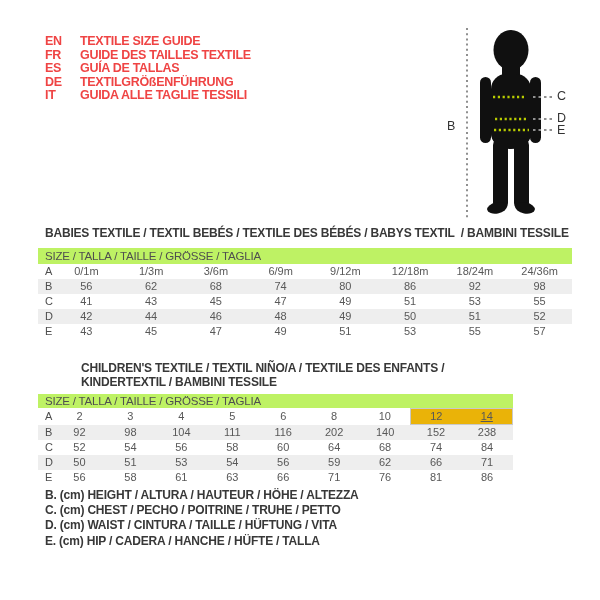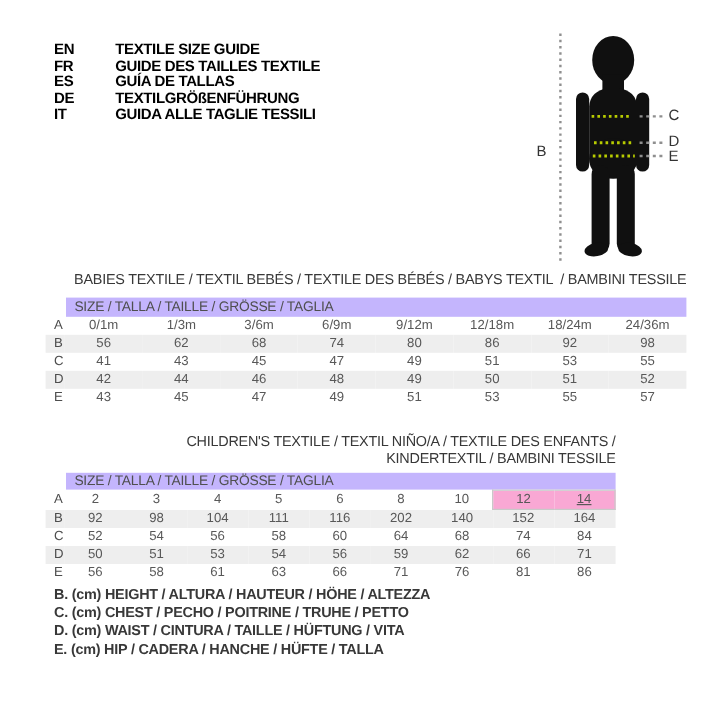--- a/index.html
+++ b/index.html
@@ -6,48 +6,48 @@
   html,body { background:#ffffff; }
   body { font-family:"Liberation Sans","DejaVu Sans",sans-serif; }
   .page {
     position:relative; width:600px; height:600px; background:#ffffff;
     overflow:hidden; color:#3a3a3a;
   }
 
   
   .lang-block { position:absolute; left:45px; top:35px; }
   .lang-row { display:flex; line-height:13.6px; font-size:12.5px; font-weight:bold;
-              letter-spacing:-0.3px; color:#000000;gap:16px; }
+              letter-spacing:-0.3px; color:#ef4444; }
   .lang-code { width:35px; flex:0 0 35px; }
 
   
   .figure { position:absolute; left:445px; top:20px; width:145px; height:207px; }
   .figure svg { position:absolute; left:0; top:0; }
   .fig-label { position:absolute; font-size:12.5px; color:#333333; line-height:13px; }
 
   
   .section { position:absolute; left:38px; }
-  .section-title { font-size:12px; font-weight:normal; letter-spacing:-0.2px;
-                   color:#383838; padding-left:7px; white-space:pre-wrap;text-align:right; }
-  .size-bar { background:#c4b5fd; color:#4f4f4f; font-size:11.5px;
-              letter-spacing:-0.2px; padding-left:7px; display:flex; align-items:center;margin-left:17px; }
+  .section-title { font-size:12px; font-weight:bold; letter-spacing:-0.2px;
+                   color:#383838; padding-left:7px; white-space:pre-wrap; }
+  .size-bar { background:#bef264; color:#4f4f4f; font-size:11.5px;
+              letter-spacing:-0.2px; padding-left:7px; display:flex; align-items:center; }
   .babies { top:226px; width:534px; }
   .babies .section-title { margin-bottom:8px; }
   .babies .size-bar { height:16px; }
   .children { top:361px; width:475px; }
   .children .section-title { margin-bottom:5px;margin-left:36px; }
   .children .size-bar { height:14px; }
 
   table.size-table { width:100%; border-collapse:collapse; table-layout:fixed; }
   table.size-table td { font-size:11px; color:#585858; text-align:center;
                         height:15px; line-height:15px; padding:0; }
   table.size-table tr.band { background:#eeeeee; }
   table.size-table td.rowlabel { width:16px; text-align:left; padding-left:7px;
                                  color:#4d4d4d; overflow:visible; white-space:nowrap; }
-  td.hl { background:#f9a8d4; border-top:1px solid #c9c9c9; border-bottom:1px solid #c9c9c9; }
+  td.hl { background:#eab308; border-top:1px solid #c9c9c9; border-bottom:1px solid #c9c9c9; }
   td.hl-first { border-left:1px solid #c9c9c9; }
   td.hl-last  { border-right:1px solid #c9c9c9;text-decoration:underline; }
 
   
   .legend { position:absolute; left:45px; top:488px; }
   .legend-line { font-size:12px; font-weight:bold; letter-spacing:-0.2px;
                  line-height:15.2px; color:#383838; }
 </style>
 </head>
 <body>
@@ -194,21 +194,21 @@
           <tr class="band">
             <td class="rowlabel">B</td>
             <td>92</td>
             <td>98</td>
             <td>104</td>
             <td>111</td>
             <td>116</td>
             <td>202</td>
             <td>140</td>
             <td>152</td>
-            <td>164</td>
+            <td>238</td>
           </tr>
           <tr>
             <td class="rowlabel">C</td>
             <td>52</td>
             <td>54</td>
             <td>56</td>
             <td>58</td>
             <td>60</td>
             <td>64</td>
             <td>68</td>

